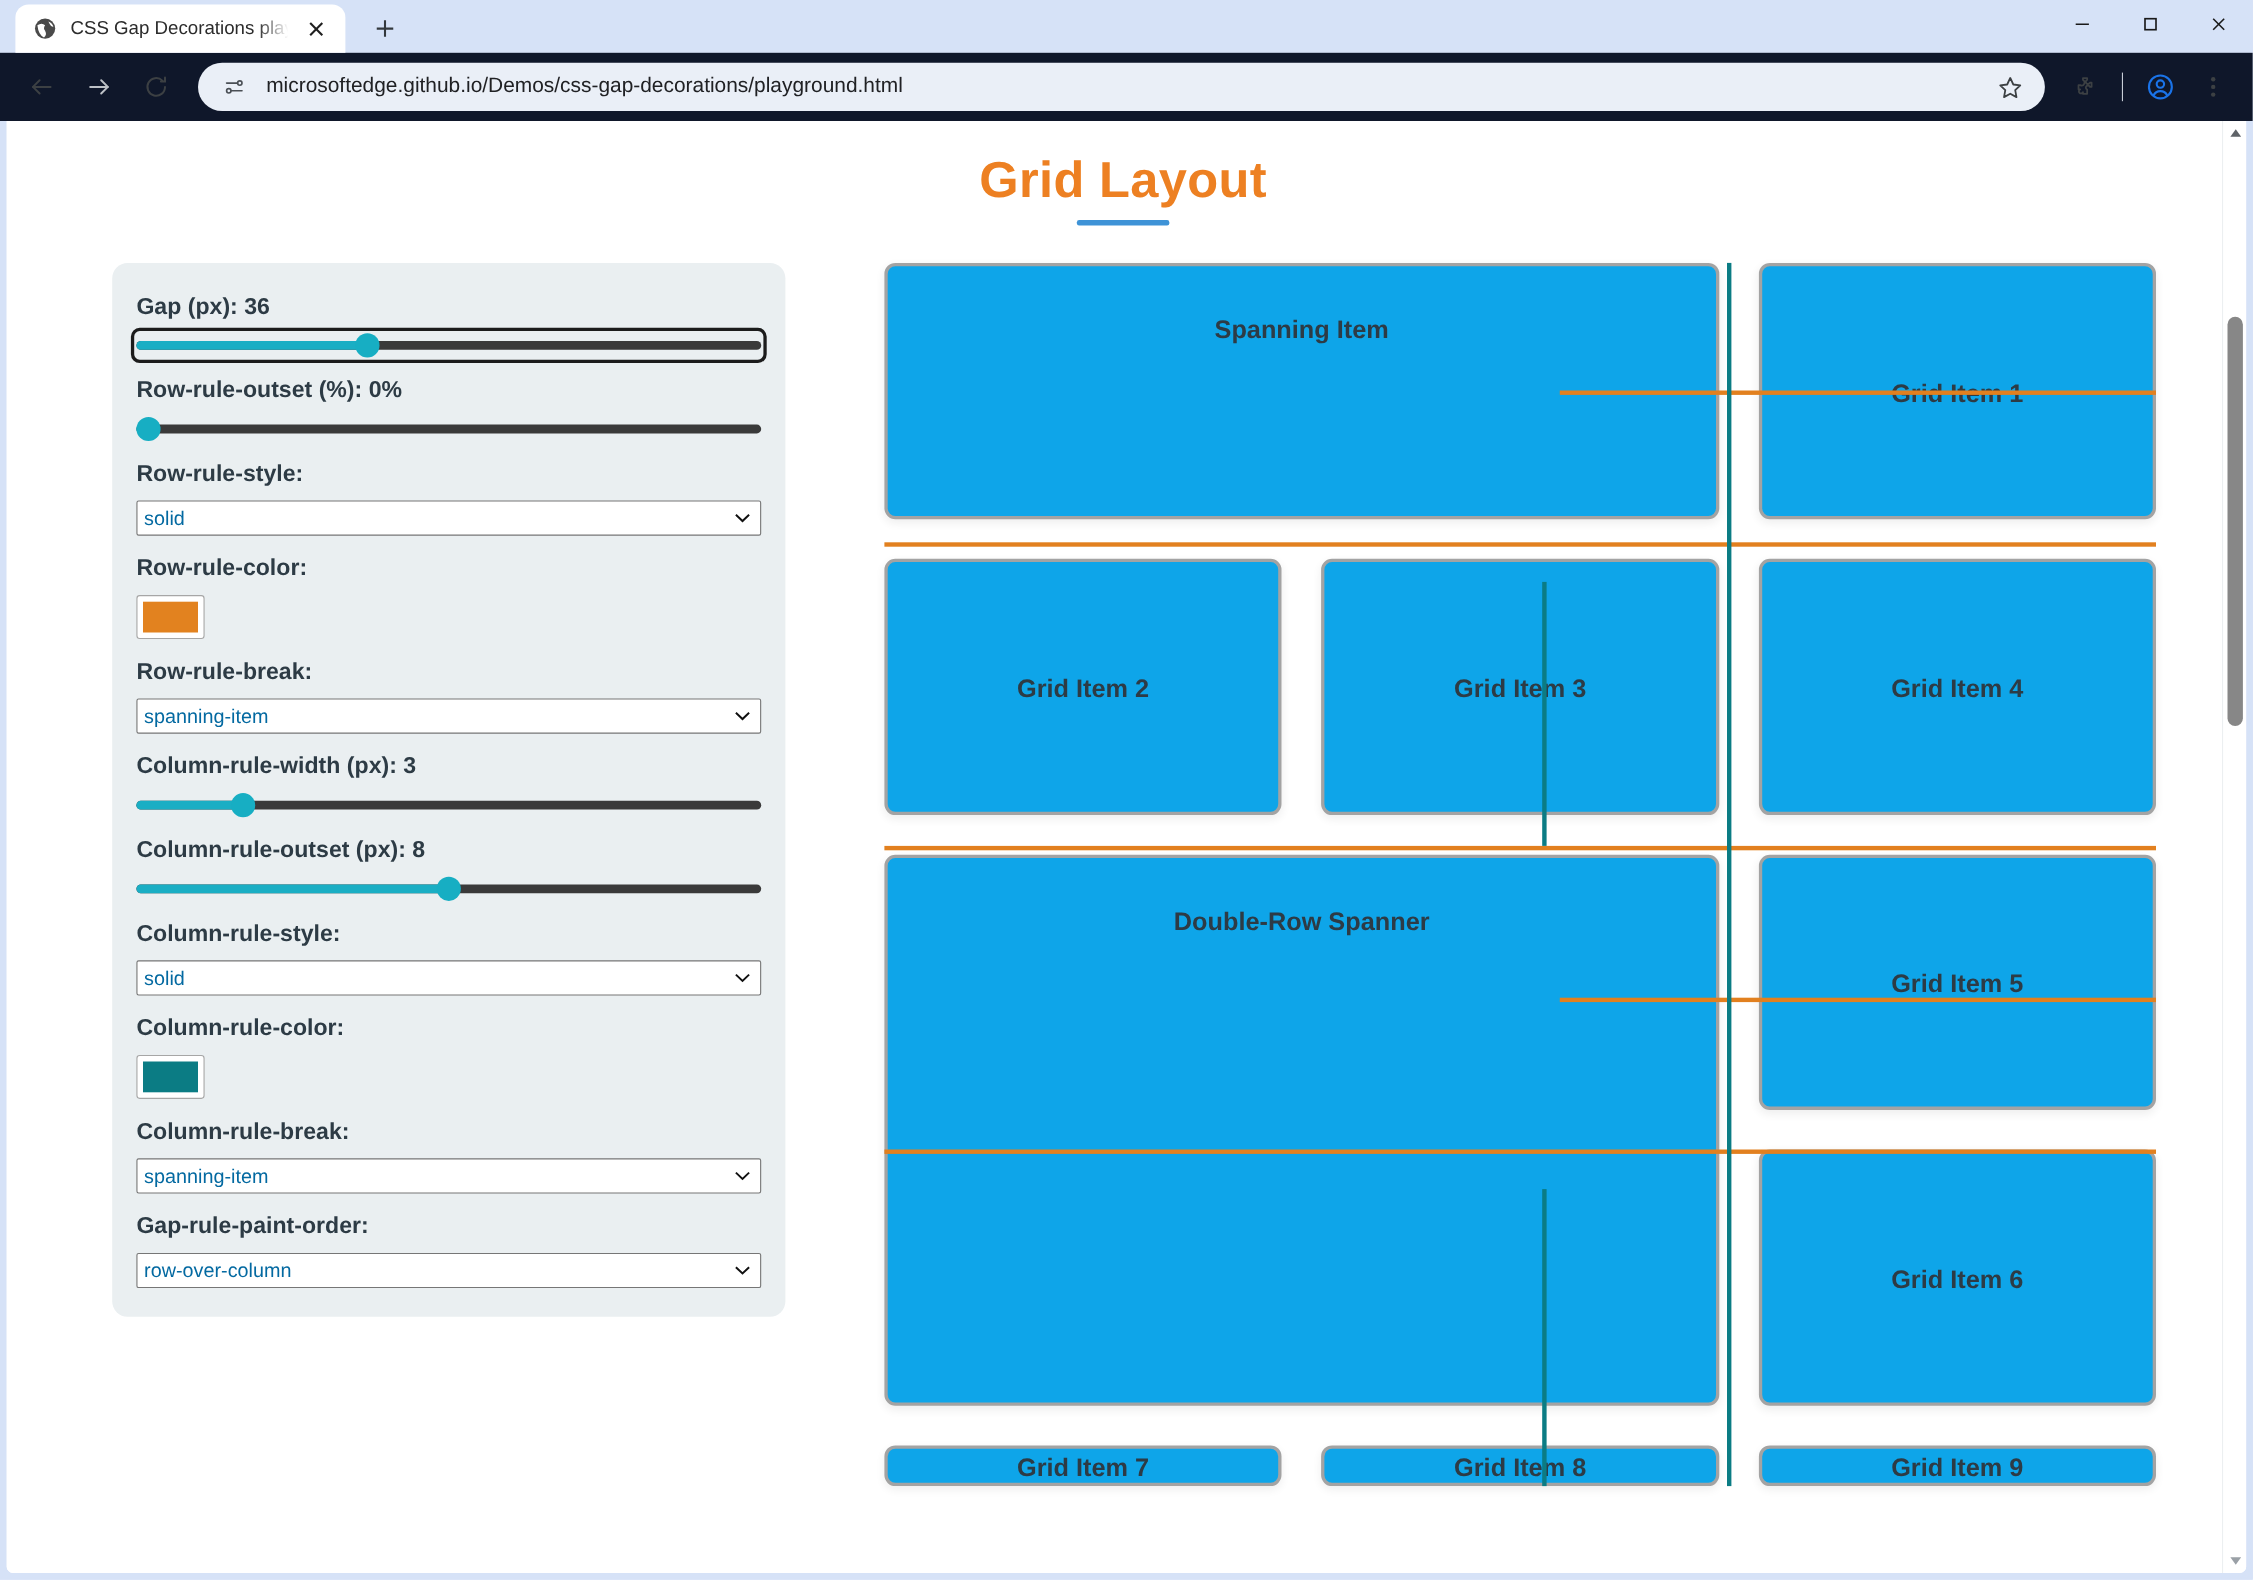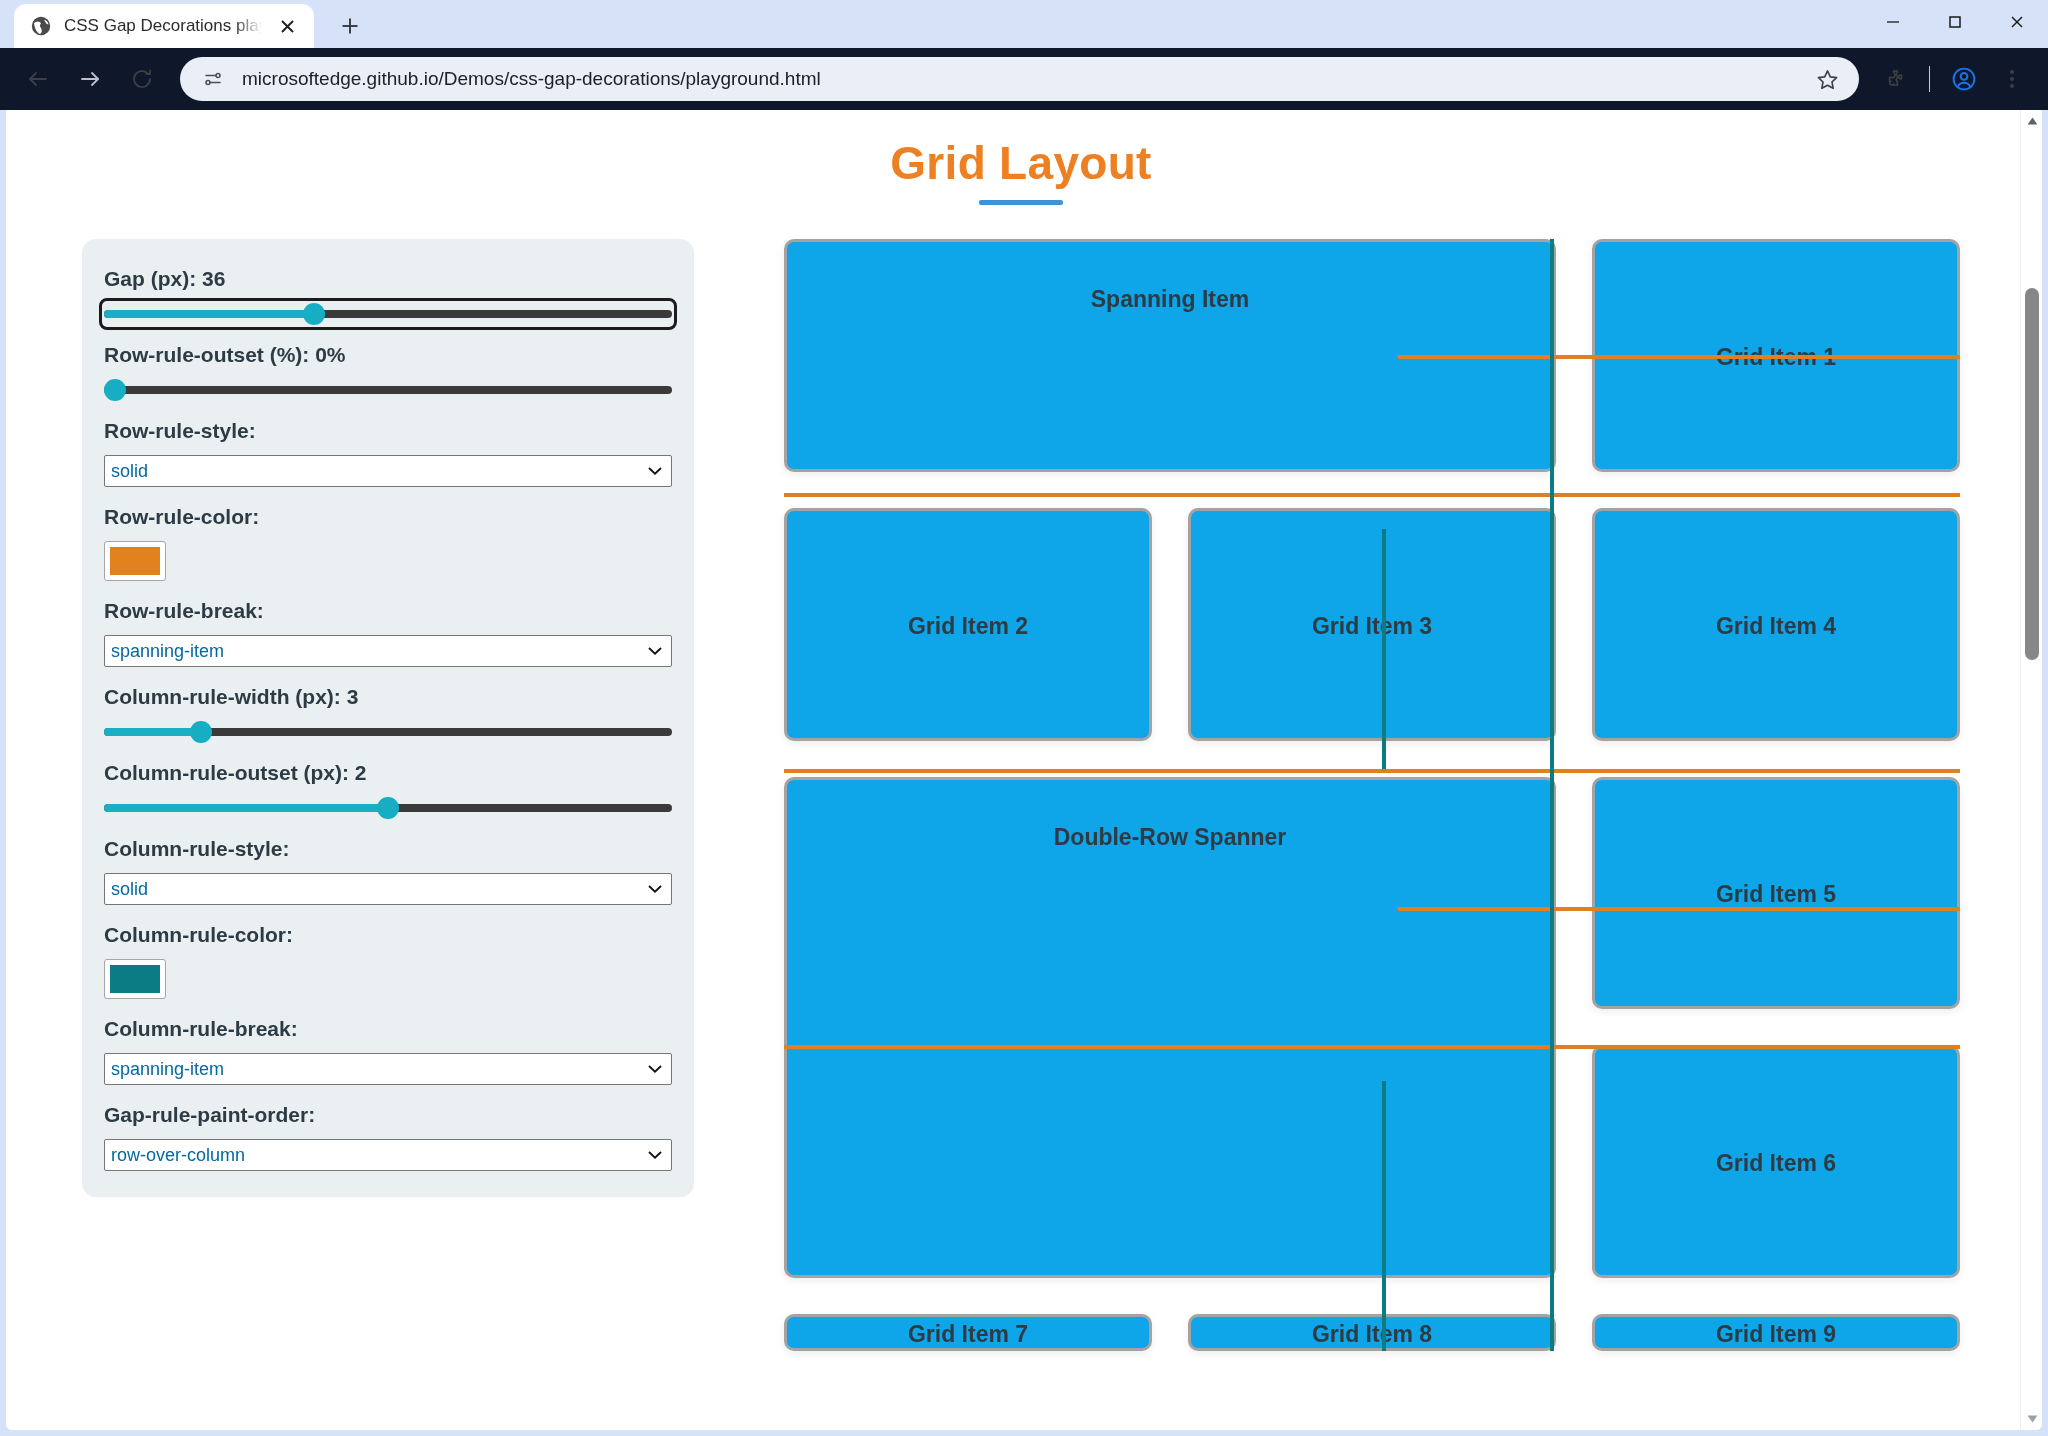--- a/index.html
+++ b/index.html
@@ -126,21 +126,21 @@
   h1.title {
     text-align: center; color: #ed8022;
     font-size: 46px; font-weight: 700; letter-spacing: .3px;
     margin-bottom: 10px;
   }
   .title-underline {
     width: 84px; height: 5px; background: #3e93d7;
     margin: 0 auto 34px auto; border-radius: 2px;
   }
 
-  .layout { display: flex; gap: 90px; align-items: flex-start; }
+  .layout { display: flex; gap: 90px; align-items: flex-start; margin-left: 20px; }
 
   
   .controls {
     width: 612px; flex: 0 0 612px;
     background: #eaeff1; border-radius: 14px;
     padding: 28px 22px 26px 22px;
   }
   .ctl { margin-bottom: 18px; }
   .ctl:last-child { margin-bottom: 0; }
   .ctl-label {
@@ -380,21 +380,21 @@
               </div>
               <div class="ctl">
                 <span class="ctl-label">Column-rule-width (px): 3</span>
                 <div class="slider">
                   <div class="slider-track"></div>
                   <div class="slider-fill" style="width:17%"></div>
                   <div class="slider-thumb" style="left:17%"></div>
                 </div>
               </div>
               <div class="ctl">
-                <span class="ctl-label">Column-rule-outset (px): 2</span>
+                <span class="ctl-label">Column-rule-outset (px): 8</span>
                 <div class="slider">
                   <div class="slider-track"></div>
                   <div class="slider-fill" style="width:50%"></div>
                   <div class="slider-thumb" style="left:50%"></div>
                 </div>
               </div>
               <div class="ctl">
                 <span class="ctl-label">Column-rule-style:</span>
                 <div class="select-wrap"><select class="ctl-select"><option>solid</option></select><span class="select-arrow"><svg width="14" height="9" viewBox="0 0 14 9" fill="none" stroke="#111" stroke-width="1.8">
                       <polyline points="1,1.5 7,7.2 13,1.5"></polyline>

